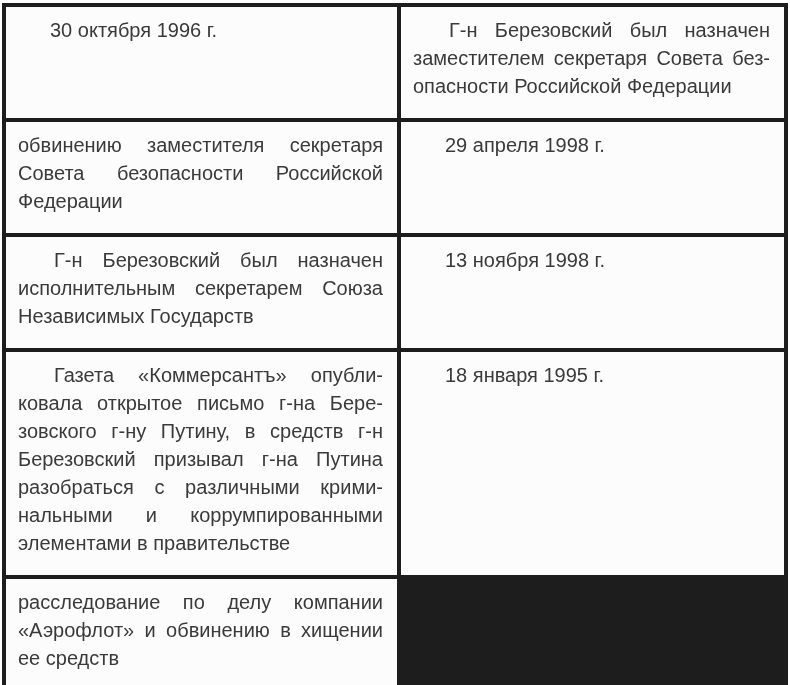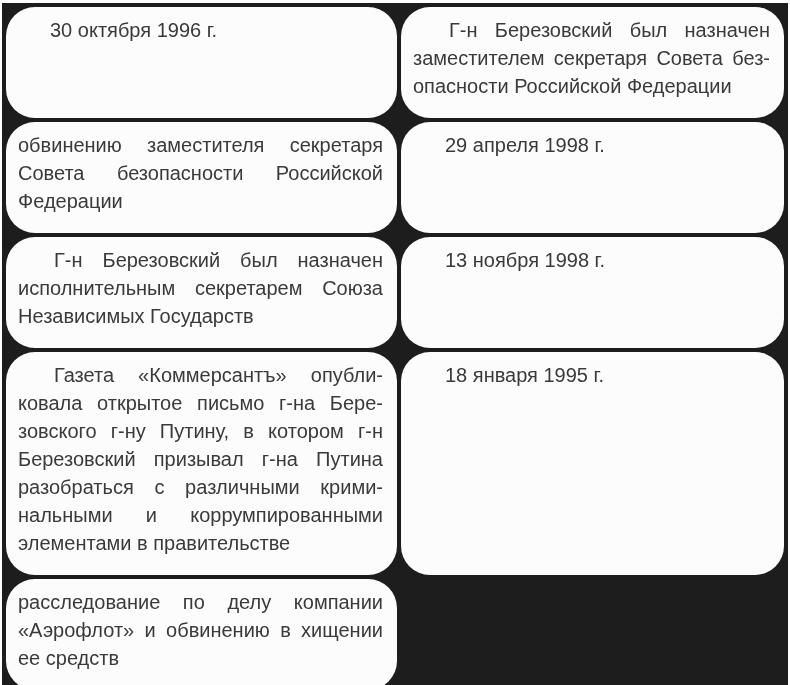--- a/index.html
+++ b/index.html
@@ -27,21 +27,20 @@
     border: 4px solid #1d1d1d;  
   }
   .cell {
     background: #fcfcfc;
     color: #3a3a3a;
     font-family: "Liberation Sans", sans-serif;
     font-weight: 300;
     font-size: 20px;
     line-height: 28px;
     box-sizing: border-box;
-    border-radius: 29px;
   }
   .date-cell {
     padding: 9px 10px 6px 44px;
   }
   .event-cell {
     padding: 9px 14px 18px 12px;
   }
   .ln {
     display: block;
     white-space: nowrap;
@@ -91,21 +90,21 @@
       <span class="ln jl">исполнительным секретарем Союза</span>
       <span class="ln last">Независимых Государств</span>
     </div>
 
     <div class="cell date-cell">
       <span class="ln">13 ноября 1998 г.</span>
     </div>
     <div class="cell event-cell">
       <span class="ln jl first">Газета «Коммерсантъ» опубли-</span>
       <span class="ln jl">ковала открытое письмо г-на Бере-</span>
-      <span class="ln jl">зовского г-ну Путину, в котором г-н</span>
+      <span class="ln jl">зовского г-ну Путину, в средств г-н</span>
       <span class="ln jl">Березовский призывал г-на Путина</span>
       <span class="ln jl">разобраться с различными крими-</span>
       <span class="ln jl">нальными и коррумпированными</span>
       <span class="ln last">элементами в правительстве</span>
     </div>
 
     <div class="cell date-cell">
       <span class="ln">18 января 1995 г.</span>
     </div>
     <div class="cell event-cell">

